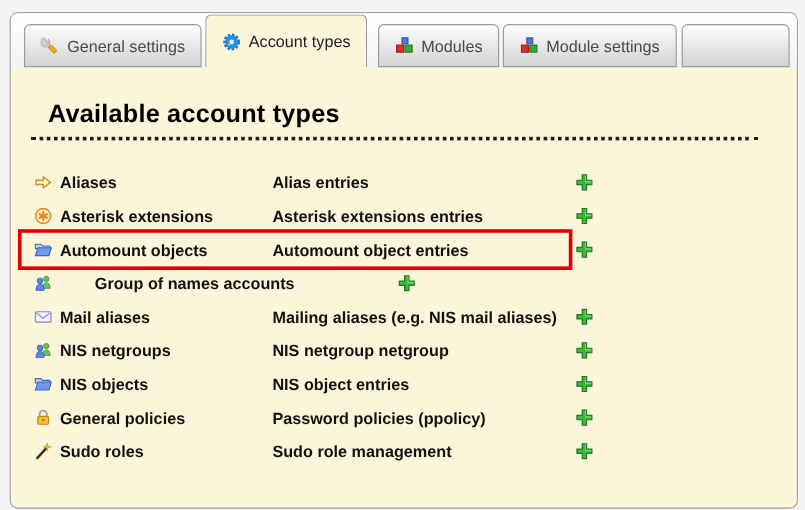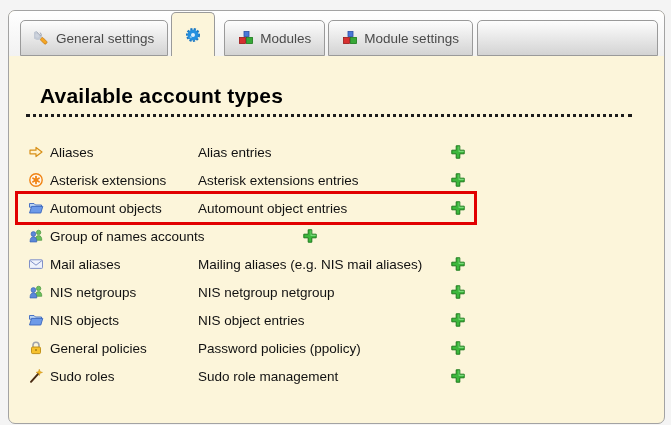--- a/index.html
+++ b/index.html
@@ -48,30 +48,30 @@
     border-radius:5px 5px 0 0;
   }
   .tab .icon { display:flex; width:16px; height:16px; flex:0 0 16px; }
   .heading {
     margin:28px 32px 0 17px;
     padding:0 0 6px 14px;
     font-size:21px; font-weight:bold; color:#000;
     border-bottom:3px dotted #1c1c1c;
     letter-spacing:0.2px;
   }
-  .rows { margin:21px 0 0 17px; }
+  .rows { margin:21px 0 0 17px;font-weight:bold; }
   .row {
     display:flex; align-items:center;
     height:28px; width:441px;
     position:relative;
     font-size:13.5px; color:#111;
   }
   .row-icon { flex:0 0 16px; height:16px; margin:0 6px 0 2px; display:flex; }
   .row-name { flex:0 0 148px; white-space:nowrap; }
-  .row-desc { flex:0 0 252px; white-space:nowrap; }
+  .row-desc { flex:0 0 252px; white-space:nowrap;margin-left:29px; }
   .add-button {
     flex:0 0 16px; height:16px;
     display:flex; cursor:pointer;
   }
   .highlight-outline {
     position:absolute;
     left:-11px; right:-10px; top:-3px; bottom:-3px;
     border:3px solid #e10000;
     pointer-events:none;
   }
@@ -96,20 +96,21 @@
 
     <div class="tab active">
       <span class="icon">
         <svg viewBox="0 0 16 16" width="16" height="16">
           <circle cx="8" cy="8" r="5.6" fill="#2390e0"></circle>
           <circle cx="8" cy="8" r="6.1" fill="none" stroke="#1a78c4" stroke-width="1.8" stroke-dasharray="2.2 1.4"></circle>
           <circle cx="8" cy="8" r="2" fill="#dceefb"></circle>
           <circle cx="5.8" cy="10.2" r="1.1" fill="#7cc0ee"></circle>
         </svg>
       </span>
+      <span>Account types</span>
     </div>
 
     <div class="tab tab-modules">
       <span class="icon">
         <svg viewBox="0 0 16 16" width="16" height="16">
           <rect x="6" y="1.5" width="5" height="5" fill="#4a78d8" stroke="#2a50a8" stroke-width="0.8"></rect>
           <rect x="1.5" y="7.5" width="6" height="6" fill="#d83030" stroke="#981818" stroke-width="0.8"></rect>
           <rect x="8.5" y="7.5" width="6" height="6" fill="#38a838" stroke="#1a7a1a" stroke-width="0.8"></rect>
         </svg>
       </span>

